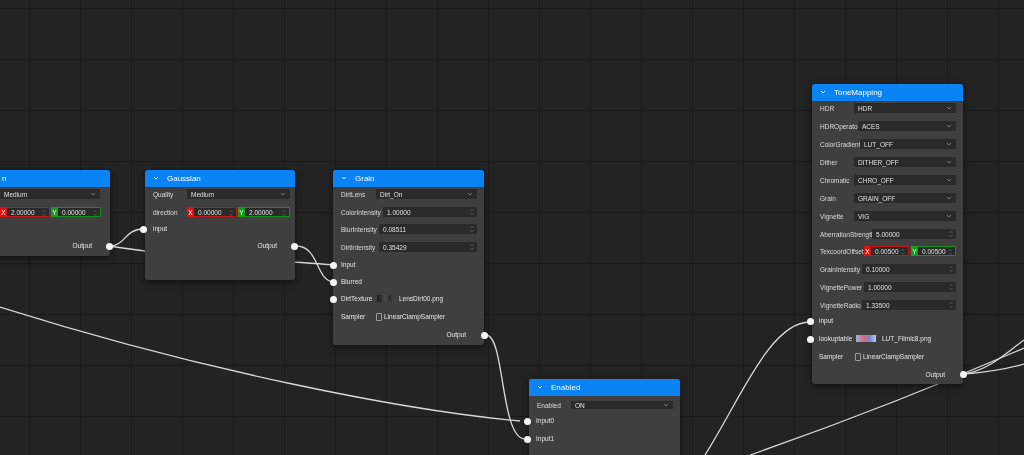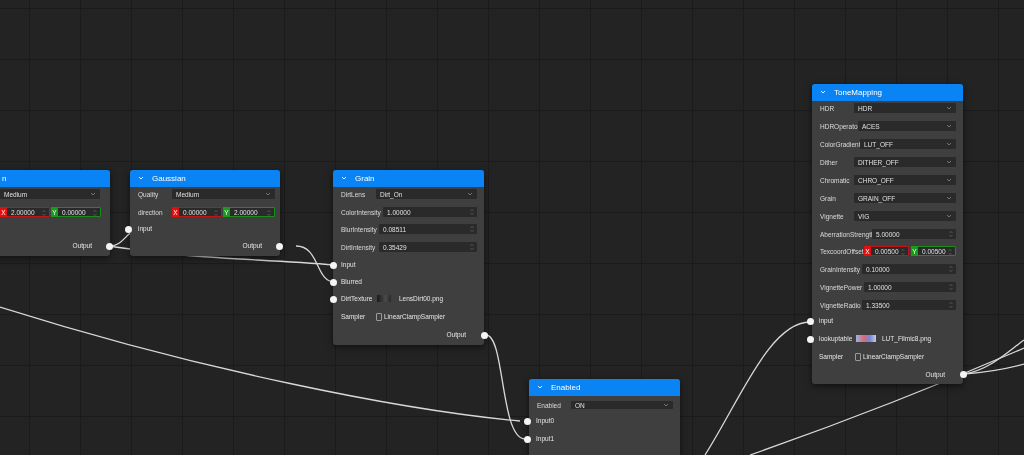--- a/index.html
+++ b/index.html
@@ -89,21 +89,21 @@
       <span>0.00000</span>
       <svg class="spin" viewBox="0 0 4 8">
           <path d="M0.5 3 L2 1.5 L3.5 3 M0.5 5 L2 6.5 L3.5 5" stroke="#777" stroke-width="0.6" fill="none"></path>
         </svg>
     </div>
   </div>
   <span class="out-lbl" style="right:18px; top:72px;">Output</span>
   <div class="pin" style="right:-3px; top:73px;"></div>
 </div>
 
-<div class="node" style="left:130px; top:170px; width:150px; height:86px;">
+<div class="node" style="left:145px; top:170px; width:150px; height:110px;">
   <div class="node-header">
     <span class="chev">
         <svg width="6" height="6" viewBox="0 0 6 6">
           <path d="M1 2 L3 4 L5 2" stroke="#fff" stroke-width="0.9" fill="none"></path>
         </svg>
       </span>
     <span>Gaussian</span>
   </div>
   <div class="row" style="top:18px;">
     <span class="lbl">Quality</span>

